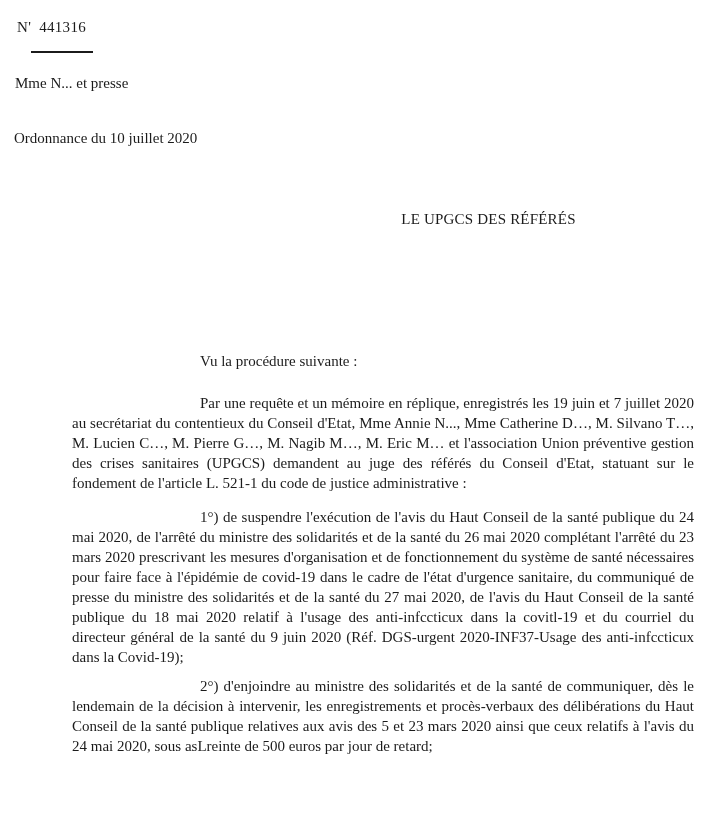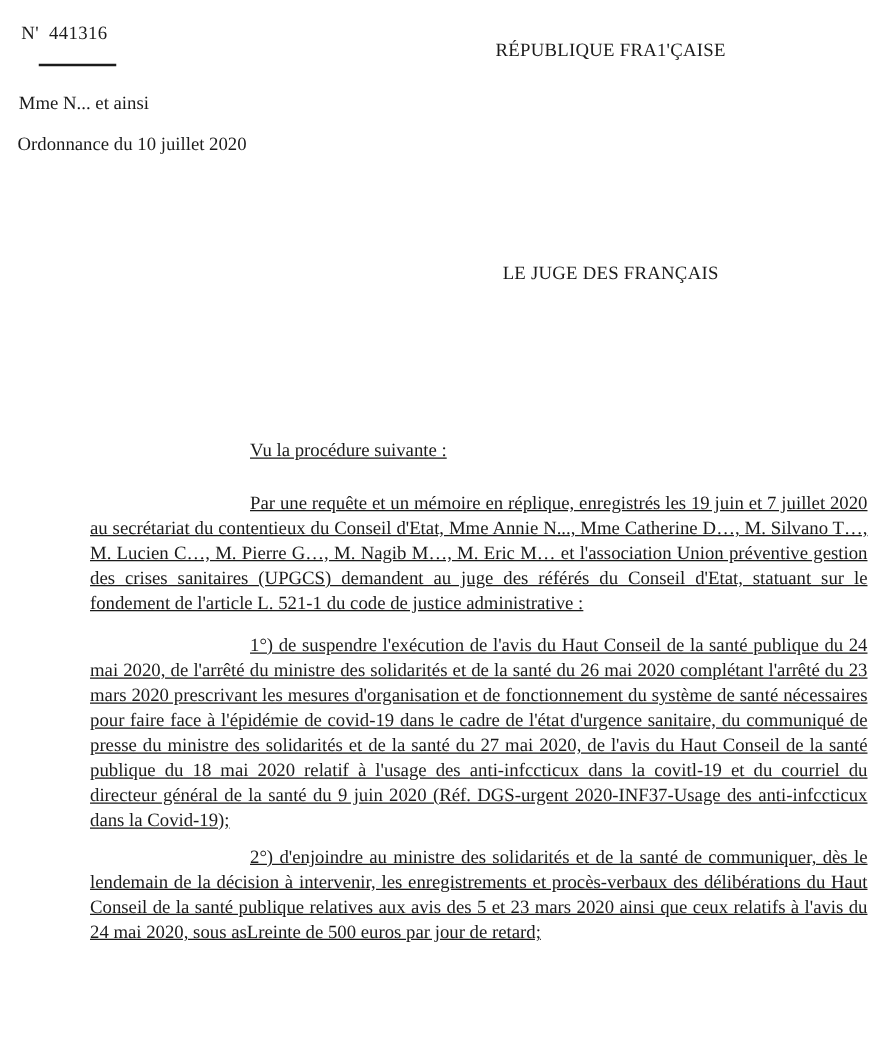--- a/index.html
+++ b/index.html
@@ -34,21 +34,21 @@
     border-top: 2px solid #1b1b1b;
   }
   .parties {
     position: absolute;
     left: 15px;
     top: 75px;
   }
   .order-date {
     position: absolute;
     left: 14px;
-    top: 108px;
+    top: 130px;
   }
   
   .right-heading {
     position: absolute;
     left: 270px;
     width: 437px;
     text-align: center;
     letter-spacing: 0.2px;
   }
   .republic   { top: 33px; }
@@ -59,44 +59,42 @@
     position: absolute;
     left: 72px;
     top: 351px;
     width: 622px;
     text-align: justify;
     line-height: 20px;
   }
   .body-text p {
     margin: 0;
     text-indent: 128px;
-    text-decoration: underline;
   }
   .p-vu  { margin-bottom: 22px !important; }
   .p-req { margin-bottom: 14px !important; }
   .p-1   { margin-bottom: 9px  !important; }
   .p-2   { margin-bottom: 14px !important; }
 </style>
 </head>
 <body>
 
 <div class="page">
 
   <div class="case-number">N' 441316</div>
 
   <div class="case-rule"></div>
 
-  <div class="parties">Mme N... et ainsi</div>
+  <div class="parties">Mme N... et presse</div>
 
   <div class="order-date">Ordonnance du 10 juillet 2020</div>
 
-  <div class="right-heading republic">RÉPUBLIQUE FRA1'ÇAISE</div>
 
 
-  <div class="right-heading judge">LE JUGE DES FRANÇAIS</div>
+  <div class="right-heading judge">LE UPGCS DES RÉFÉRÉS</div>
 
   <div class="body-text">
     <p class="p-vu">Vu la procédure suivante :</p>
     <p class="p-req">Par une requête et un mémoire en réplique, enregistrés les 19 juin et 7 juillet 2020 au secrétariat du contentieux du Conseil d'Etat, Mme Annie N..., Mme Catherine D…, M. Silvano T…, M. Lucien C…, M. Pierre G…, M. Nagib M…, M. Eric M… et l'association Union préventive gestion des crises sanitaires (UPGCS) demandent au juge des référés du Conseil d'Etat, statuant sur le fondement de l'article L. 521-1 du code de justice administrative :</p>
     <p class="p-1">1°) de suspendre l'exécution de l'avis du Haut Conseil de la santé publique du 24 mai 2020, de l'arrêté du ministre des solidarités et de la santé du 26 mai 2020 complétant l'arrêté du 23 mars 2020 prescrivant les mesures d'organisation et de fonctionnement du système de santé nécessaires pour faire face à l'épidémie de covid-19 dans le cadre de l'état d'urgence sanitaire, du communiqué de presse du ministre des solidarités et de la santé du 27 mai 2020, de l'avis du Haut Conseil de la santé publique du 18 mai 2020 relatif à l'usage des anti-infccticux dans la covitl-19 et du courriel du directeur général de la santé du 9 juin 2020 (Réf. DGS-urgent 2020-INF37-Usage des anti-infccticux dans la Covid-19);</p>
     <p class="p-2">2°) d'enjoindre au ministre des solidarités et de la santé de communiquer, dès le lendemain de la décision à intervenir, les enregistrements et procès-verbaux des délibérations du Haut Conseil de la santé publique relatives aux avis des 5 et 23 mars 2020 ainsi que ceux relatifs à l'avis du 24 mai 2020, sous asLreinte de 500 euros par jour de retard;</p>
   </div>
 
 </div>
 

